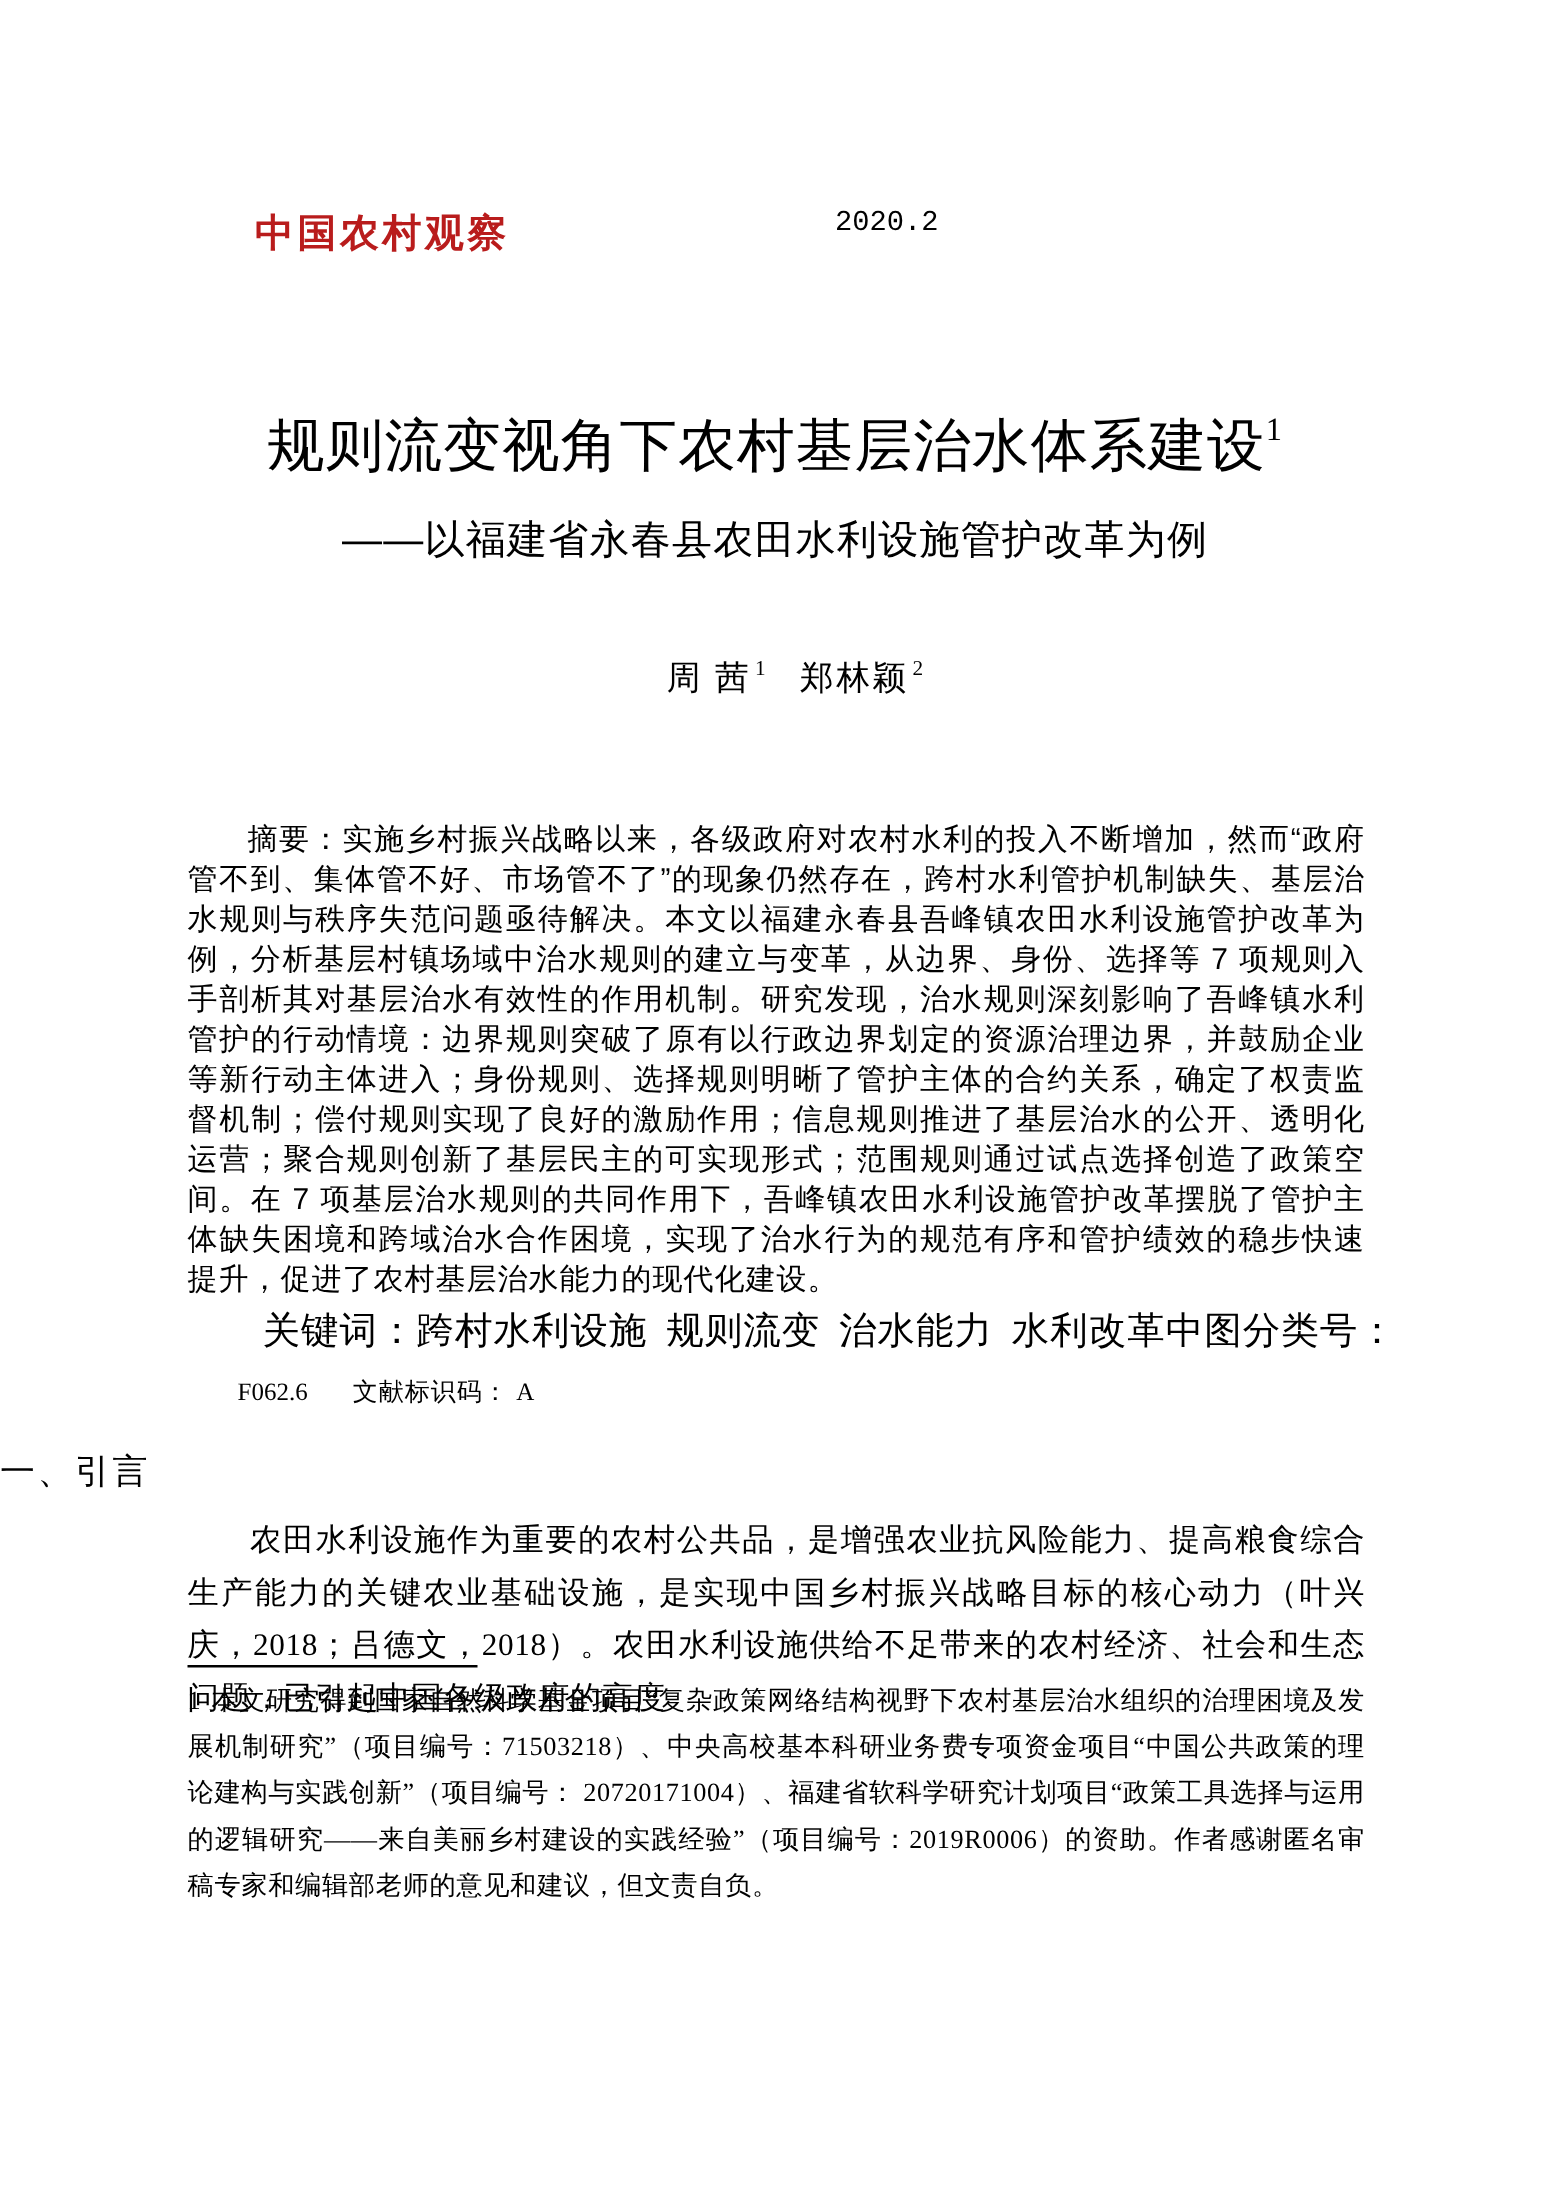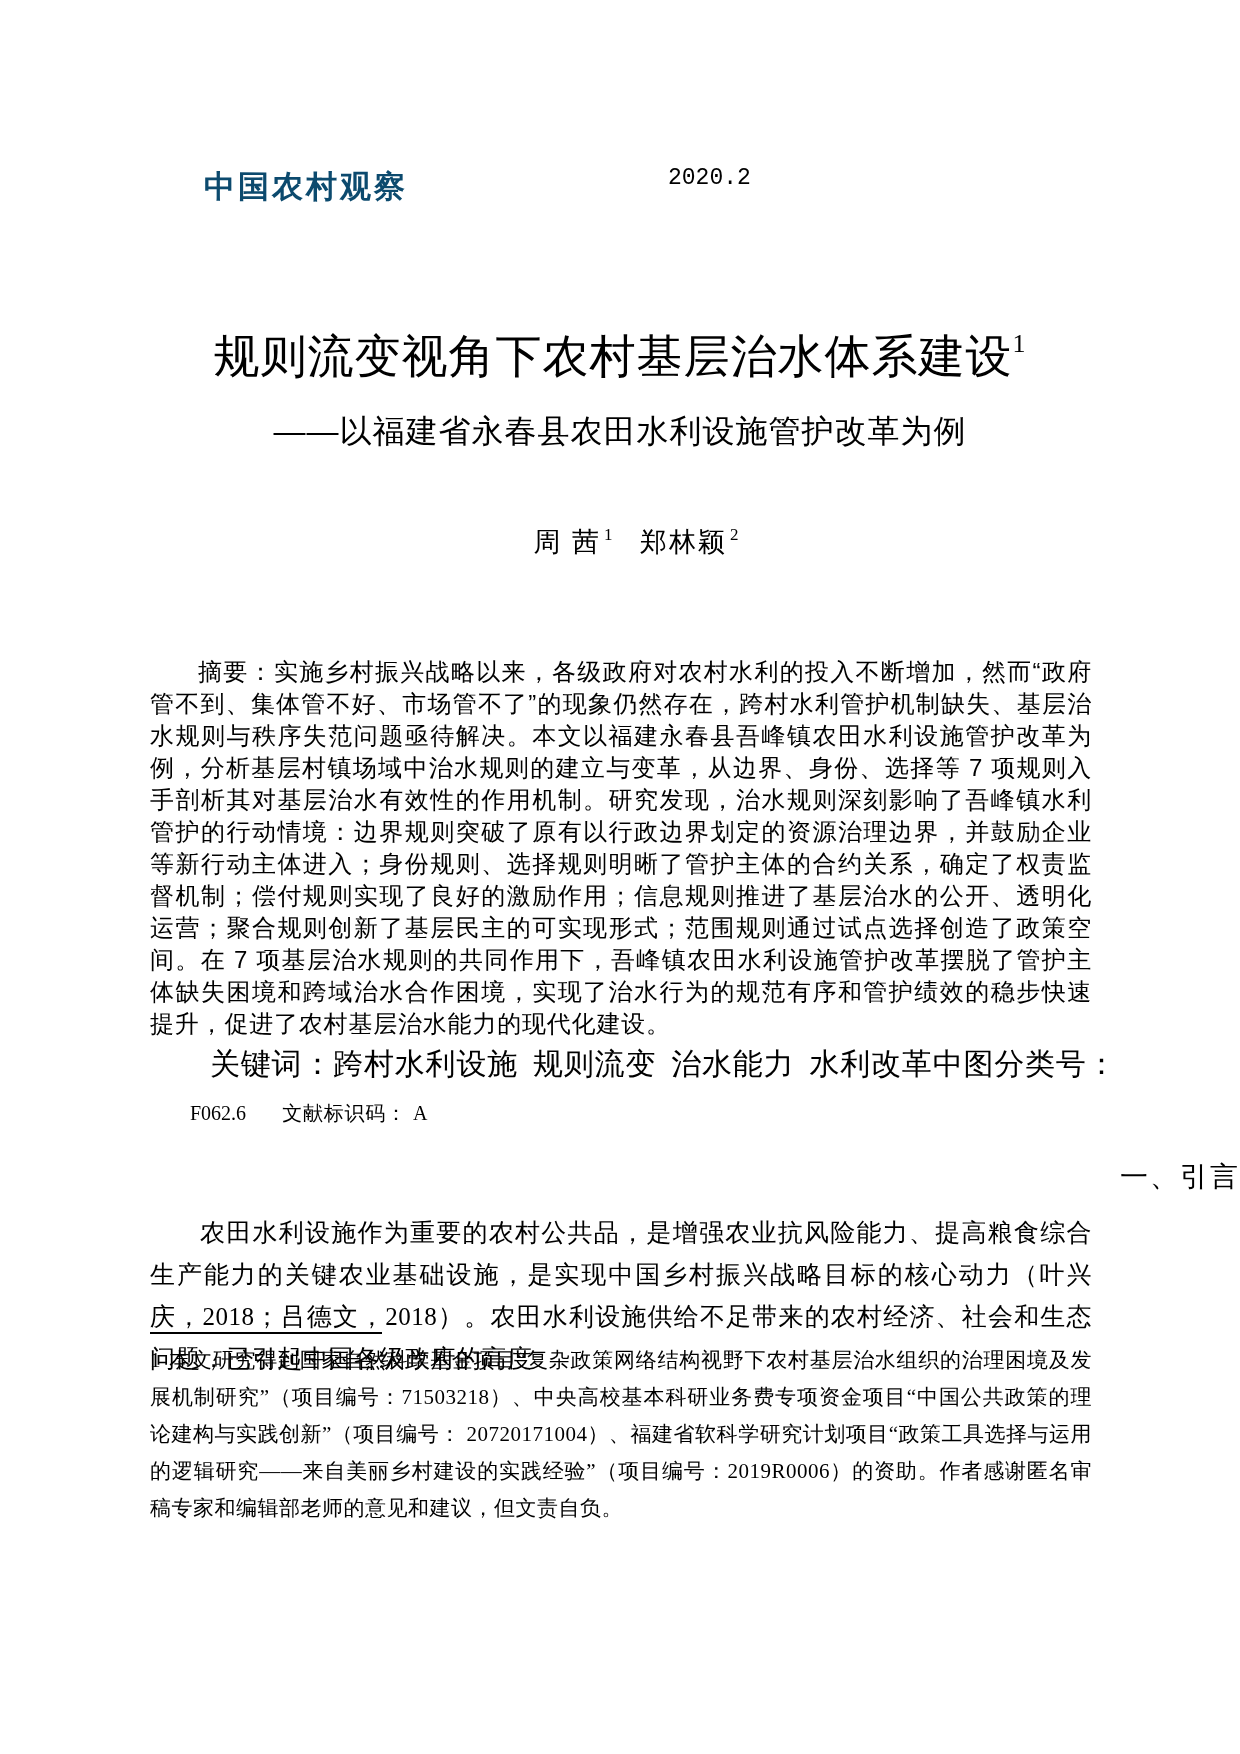--- a/index.html
+++ b/index.html
@@ -16,21 +16,21 @@
   }
 
   .journal-logo {
     position: absolute;
     left: 204px;
     top: 166px;
     font-family: "Liberation Sans", "DejaVu Sans", sans-serif;
     font-weight: bold;
     font-size: 31px;
     letter-spacing: 3px;
-    color: #0c4a6e;
+    color: #b91c1c;
   }
   .issue-number {
     position: absolute;
     left: 668px;
     top: 165px;
     font-size: 23px;
     font-family: Liberation Mono, monospace;
   }
 
   .article-title {
@@ -126,21 +126,21 @@
   .doc-code {
     font-family: "Liberation Serif", "DejaVu Serif", serif;
     margin-left: 6px;
   }
 
   .section-heading {
     position: absolute;
     top: 1158px;
     left: 0;
     width: 1240px;
-    text-align: right;
+    text-align: left;
     font-family: "Liberation Sans", "DejaVu Sans", sans-serif;
     font-weight: 500;
     font-size: 28px;
     letter-spacing: 2px;
   }
   .body-para {
     position: absolute;
     top: 1212px;
     left: 150px;
     width: 942px;

